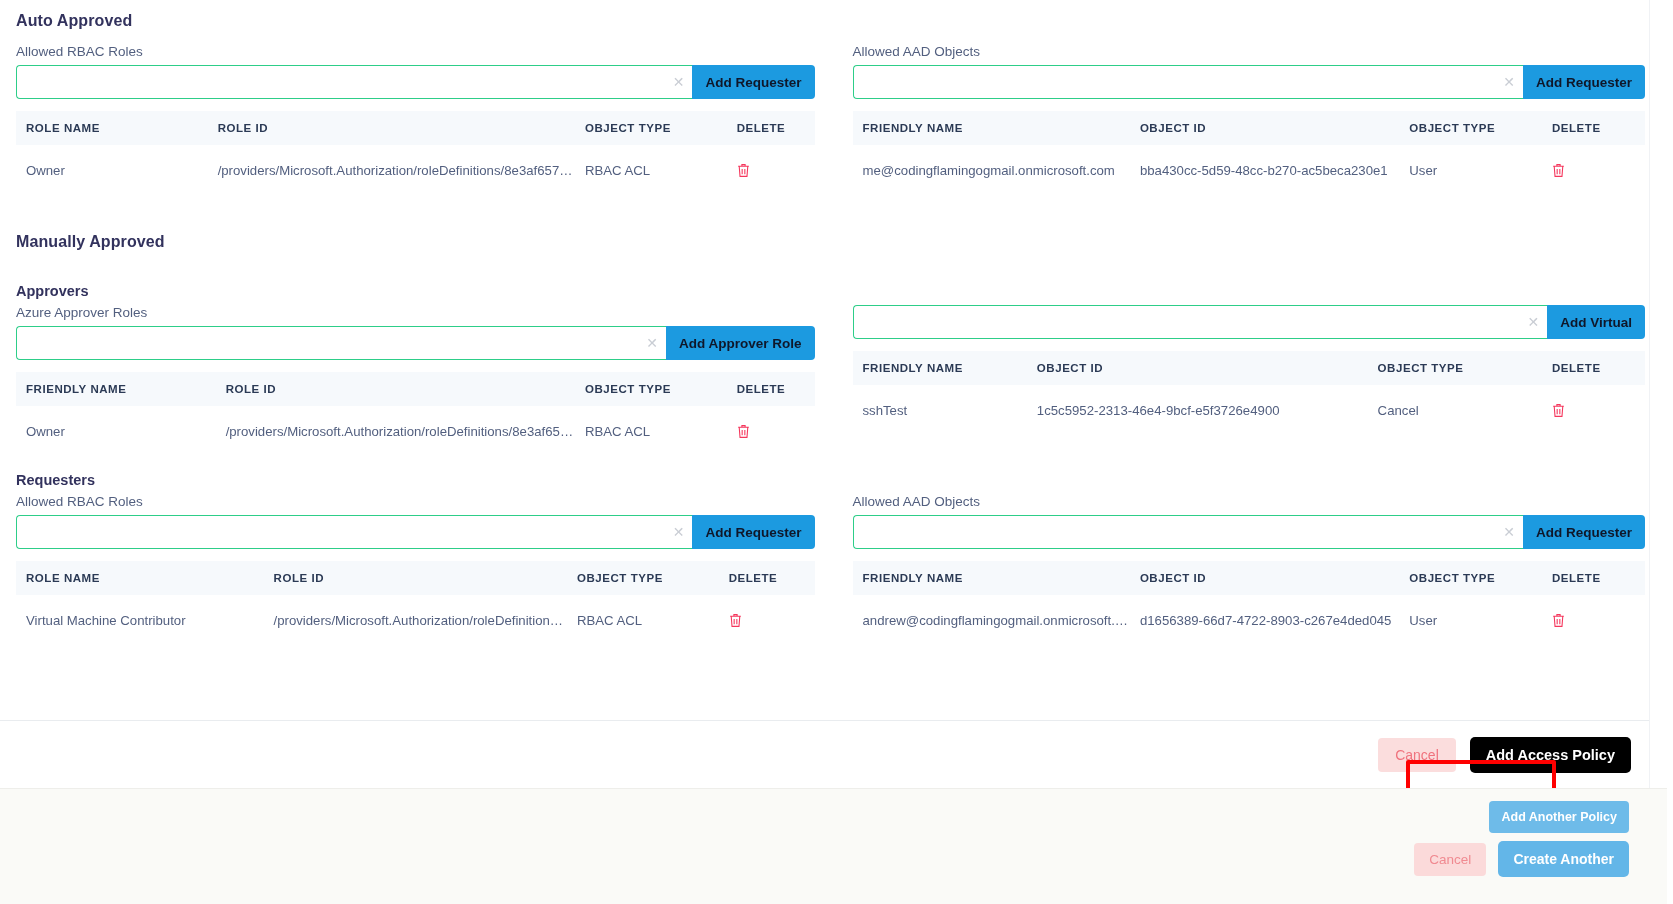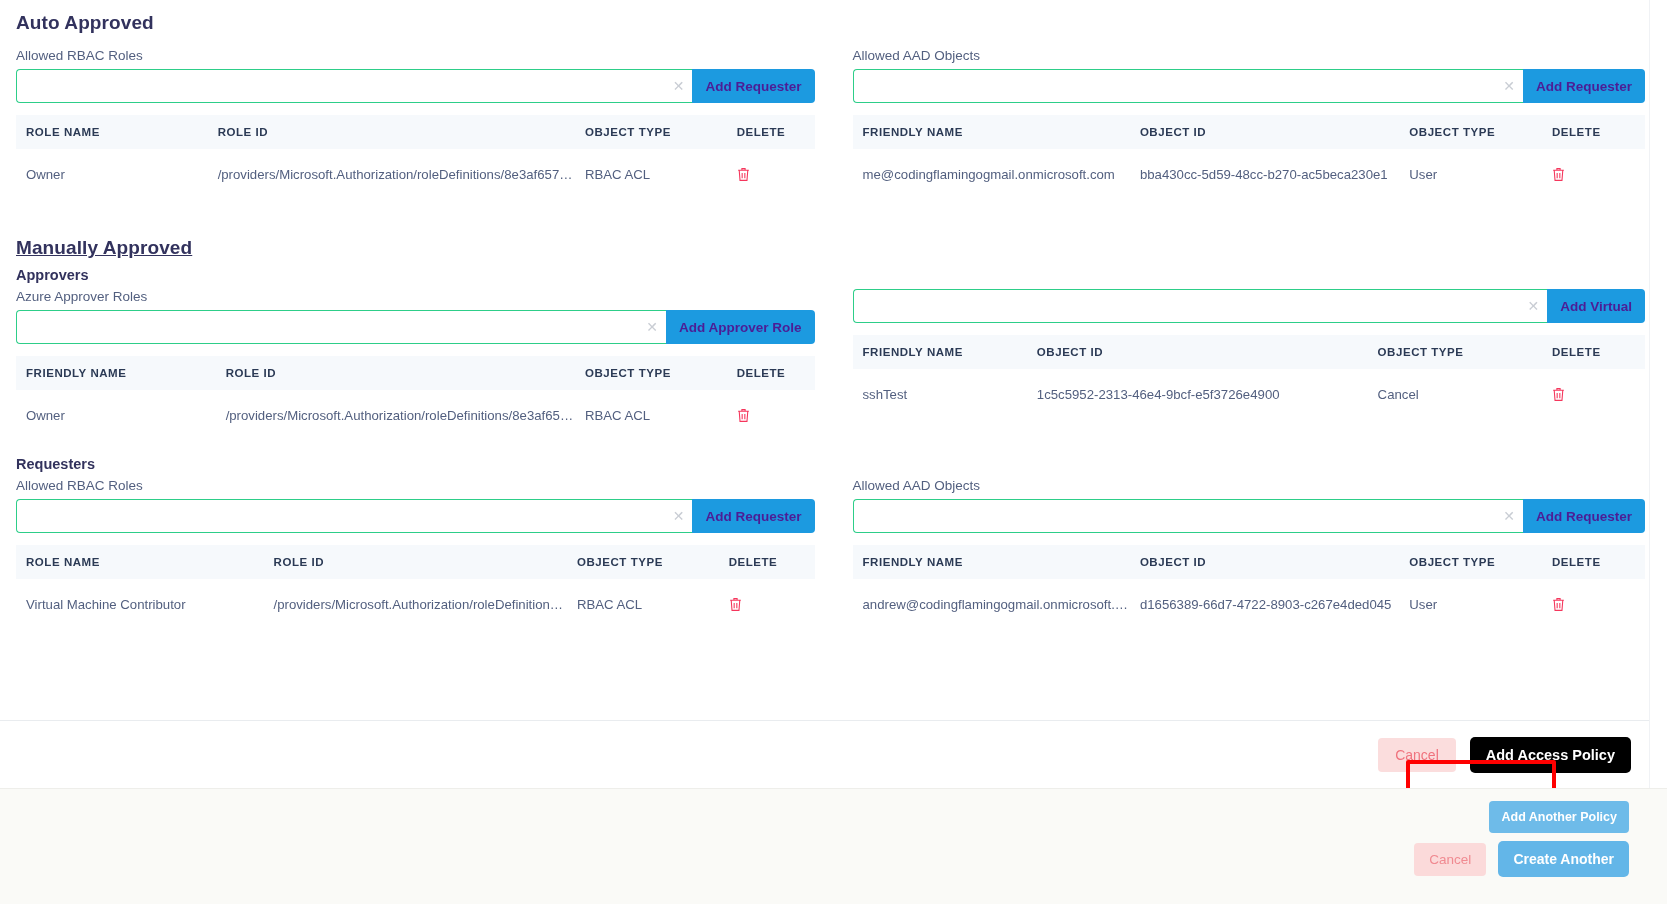--- a/index.html
+++ b/index.html
@@ -21,21 +21,21 @@
   .panel {
     position: absolute;
     left: 0; top: 0;
     width: 1661px;
     height: 788px;
     background: #ffffff;
     padding: 0 16px;
   }
 
   .section-title {
-    font-size: 19px;
+    font-size: 16px;
     font-weight: bold;
     color: #32325d;
     margin: 12px 0 0 0;
     letter-spacing: .1px;
   }
 
   .subsection-title {
     font-size: 14.5px;
     font-weight: bold;
     color: #32325d;
@@ -93,21 +93,21 @@
     font-size: 14px;
     color: #c9cdd4;
     line-height: 1;
     cursor: pointer;
     user-select: none;
   }
   .btn-add {
     flex: 0 0 auto;
     height: 34px;
     background: #1c9ae0;
-    color: #4c1d95;
+    color: #0f172a;
     border: none;
     border-radius: 0 4px 4px 0;
     font-size: 13.5px;
     font-weight: bold;
     padding: 8px 13px;
     cursor: pointer;
     white-space: nowrap;
     font-family: "Liberation Sans", sans-serif;
   }
 
@@ -347,23 +347,23 @@
                     <path d="M9.5 11v10M14.5 11v10"></path>
                   </svg>
                 </span>
               </td>
             </tr>
           </tbody>
         </table>
       </div>
     </div>
 
-    <div class="section-title" style="margin-top:38px;text-decoration:underline;">Manually Approved</div>
-
-    <div class="subsection-title" style="margin-top:8px;">Approvers</div>
+    <div class="section-title" style="margin-top:38px;">Manually Approved</div>
+
+    <div class="subsection-title" style="margin-top:32px;">Approvers</div>
 
     <div class="cols">
 
       <div class="col">
         <label class="field-label">Azure Approver Roles</label>
         <div class="input-group">
           <div class="input-wrap">
             <input class="txt-input" type="text" placeholder="" style="">
             <span class="clear-x">✕</span>
           </div>

